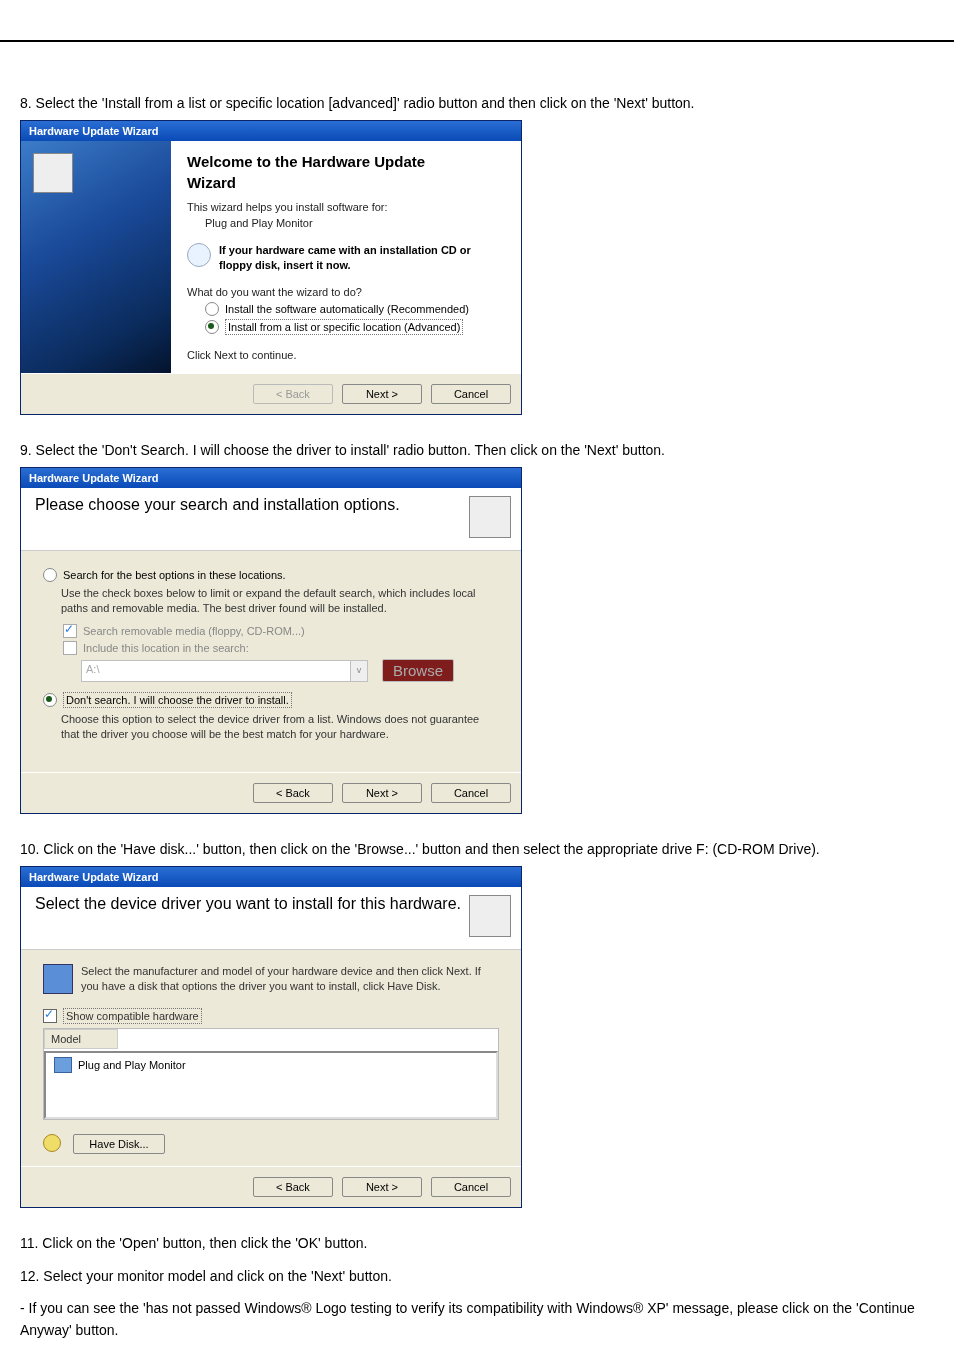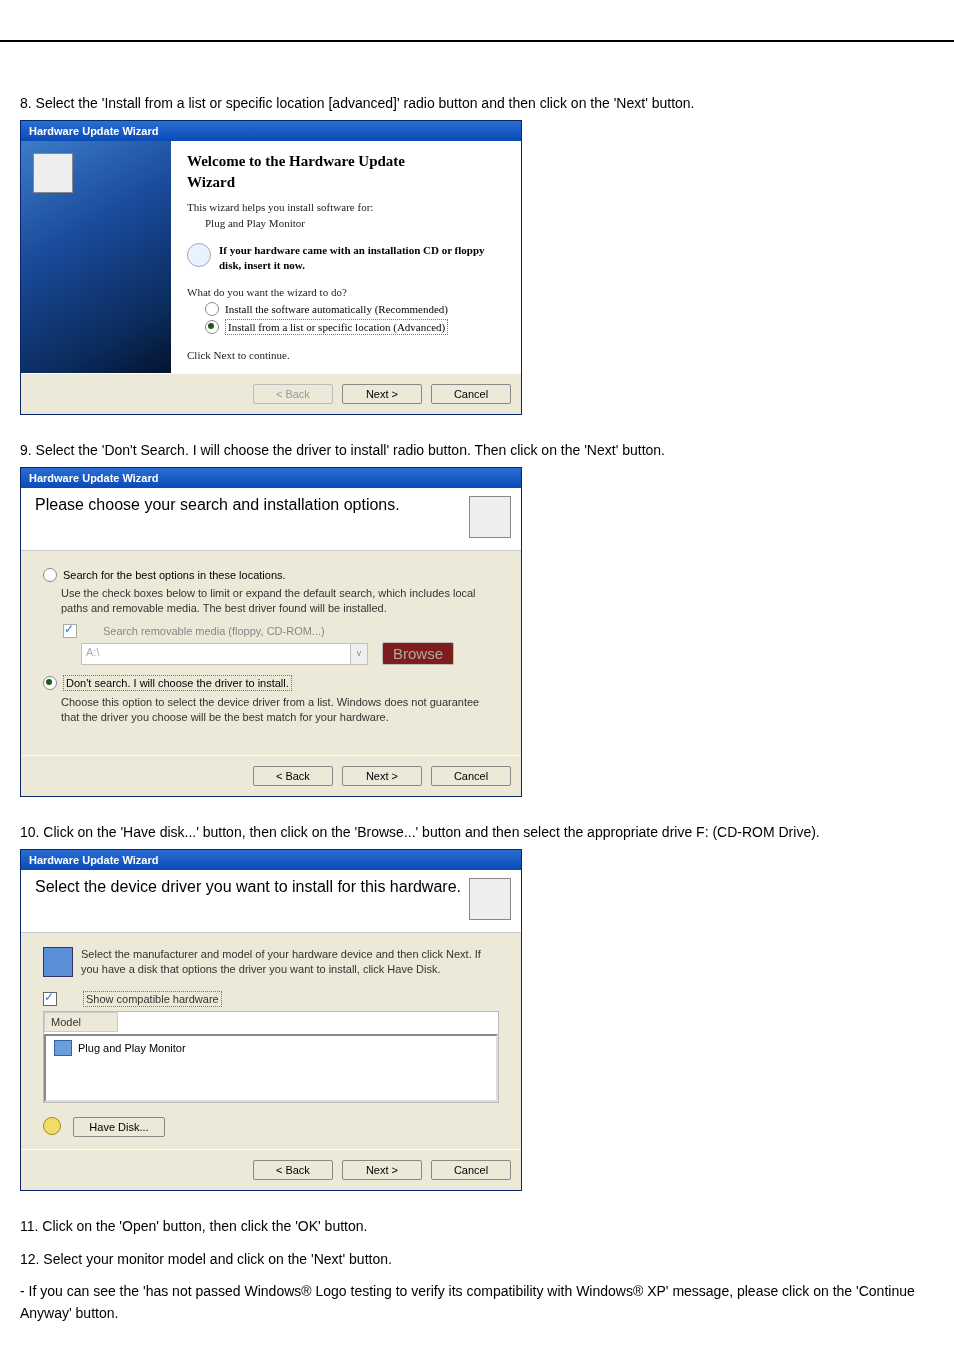--- a/index.html
+++ b/index.html
@@ -28,21 +28,21 @@
     font-size: 11px;
     box-shadow: none;
   }
   .titlebar {
     background: linear-gradient(#2a6ed4, #0a4ab7);
     color: #fff;
     font-weight: bold;
     font-size: 11px;
     padding: 4px 8px;
   }
-  .body-row { display: flex; font-family: Liberation Serif, serif; }
+  .body-row { display: flex; }
   .sidebar-img {
     width: 150px;
     background: linear-gradient(150deg,#3b7cc8 0%,#1a4a9a 40%,#0a2a5a 80%,#04132c 100%);
     position: relative;
   }
   .sidebar-img .chip {
     position: absolute; top: 12px; left: 12px;
     width: 38px; height: 38px; border: 1px solid #888; background: #eee;
   }
   .welcome-pane { padding: 12px 16px 8px 16px; flex: 1; }
@@ -77,21 +77,21 @@
   .header-band {
     background: #fff; padding: 8px 10px 12px 14px; display:flex; justify-content:space-between; align-items:flex-start;
     border-bottom: 1px solid #ccc;
   }
   .header-band .h-title { font-size: 16px; font-weight: normal; }
   .header-band .h-icon {
     width: 40px; height: 40px; border:1px solid #888; background:#eee;
   }
   .gray-body { background: #ece9d8; padding: 14px 22px 12px 22px; }
   .gray-body .sub { font-size: 11px; color:#333; margin: 4px 0 8px 0; line-height:1.35; }
-  .check-row { display:flex; align-items:center; margin: 3px 0 3px 20px; font-size:11px; color:#888;gap:20px; }
+  .check-row { display:flex; align-items:center; margin: 3px 0 3px 20px; font-size:11px; color:#888; }
   .check { width:12px; height:12px; border:1px solid #aaa; background:#fff; margin-right:6px; position:relative; }
   .check.on::after { content:'\2713'; position:absolute; top:-3px; left:0; font-size:12px; color:#2a7ee0; }
   .path-row { display:flex; align-items:center; margin:4px 0 10px 38px; }
   .path-input { border:1px solid #c0c0c0; background:#fff; color:#aaa; font-size:11px; padding:2px 4px; width: 260px; height:16px; }
   .dropdown-btn { width:16px; height:20px; border:1px solid #c0c0c0; border-left:none; background:#efefef; color:#888; font-size:9px; text-align:center; line-height:18px; }
   .browse-btn { border:1px solid #bbb; background:#7f1d1d; color:#aaa; font-size:15px; padding:2px 10px; margin-left:14px; border-radius:2px; }
   .list-box { border:2px inset #ddd; background:#fff; height:60px; margin:2px 0 0 0; padding:2px 4px; font-size:11px; }
   .col-header { font-size:11px; color:#333; padding:3px 6px; border:1px solid #ccc; background:#ece9d8; width:60px; }
   .table-wrap { border:1px solid #bbb; background:#fff; }
   .plug-row { display:flex; align-items:center; padding:2px 4px; }
@@ -154,20 +154,24 @@
     <div class="gray-body">
       <div class="radio-row" style="margin-left:0">
         <div class="radio"></div>
         <span>Search for the best options in these locations.</span>
       </div>
       <div class="sub" style="margin-left:18px">Use the check boxes below to limit or expand the default search, which includes local paths and removable media. The best driver found will be installed.</div>
       <div class="check-row">
         <div class="check on"></div>
         <span>Search removable media (floppy, CD-ROM...)</span>
       </div>
+      <div class="check-row">
+        <div class="check"></div>
+        <span>Include this location in the search:</span>
+      </div>
       <div class="path-row">
         <div class="path-input">A:\</div>
         <div class="dropdown-btn">v</div>
         <span class="browse-btn">Browse</span>
       </div>
       <div class="radio-row" style="margin-left:0">
         <div class="radio selected"></div>
         <span class="dotted-box">Don't search. I will choose the driver to install.</span>
       </div>
       <div class="sub" style="margin-left:18px;margin-bottom:18px">Choose this option to select the device driver from a list.  Windows does not guarantee that the driver you choose will be the best match for your hardware.</div>

